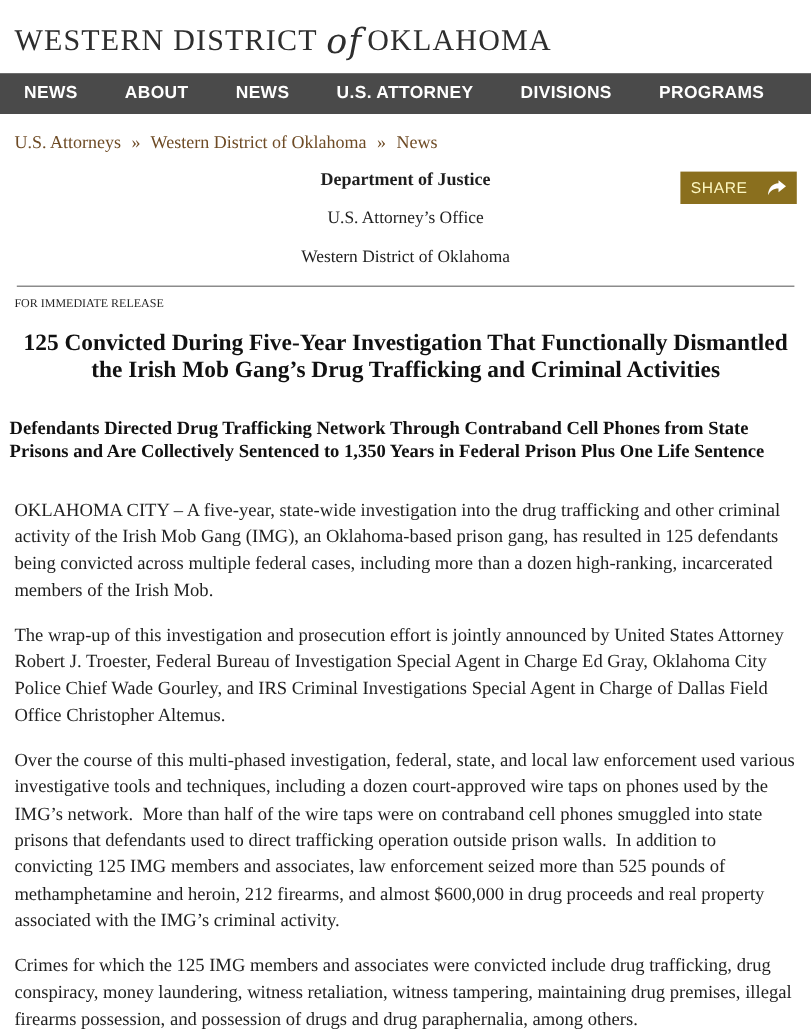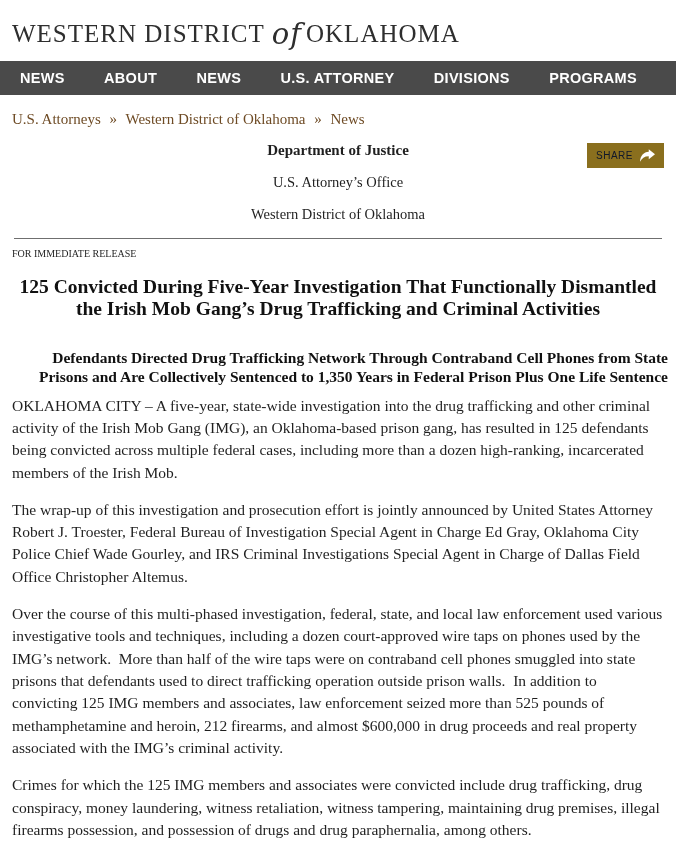--- a/index.html
+++ b/index.html
@@ -80,28 +80,28 @@
   
   .doj-wrap { position: relative; margin: 14px 12px 0 12px; }
   .doj-center { text-align: center; }
   .doj-line1 { font-weight: 700; font-size: 15px; margin: 4px 0 15px 0; }
   .doj-line2, .doj-line3 { font-size: 14.5px; margin: 0 0 15px 0; }
   .share-btn {
     position: absolute;
     top: 1px;
     right: 0;
     background: var(--share-background);
-    color: #0f172a;
+    color: #fef9c3;
     border: none;
     display: inline-flex;
     align-items: center;
-    gap: 7px;
+    gap: 17px;
     padding: 6px 9px;
     font-family: "Liberation Sans", sans-serif;
-    font-size: 10px;
+    font-size: 13px;
     letter-spacing: 0.5px;
     cursor: pointer;
   }
   .share-btn svg { display: block; }
 
   
   .rule {
     border: none;
     border-top: 1px solid var(--rule);
     margin: 5px 14px 0 14px;
@@ -118,23 +118,23 @@
     font-size: 19.5px;
     font-weight: 700;
     text-align: center;
     line-height: 1.15;
     margin: 17px 6px 27px 6px;
     color: #111111;
   }
   .subheadline {
     font-size: 15.5px;
     font-weight: 700;
-    text-align: right;
+    text-align: left;
     line-height: 1.25;
-    margin: 0 8px 8px 8px;
+    margin: 0 8px 28px 8px;
     color: #111111;
   }
 
   
   .body-copy p {
     margin: 0 12px 15px 12px;
     font-size: 15.5px;
     line-height: 1.44;
     white-space: pre-wrap;
     color: var(--body-text);

